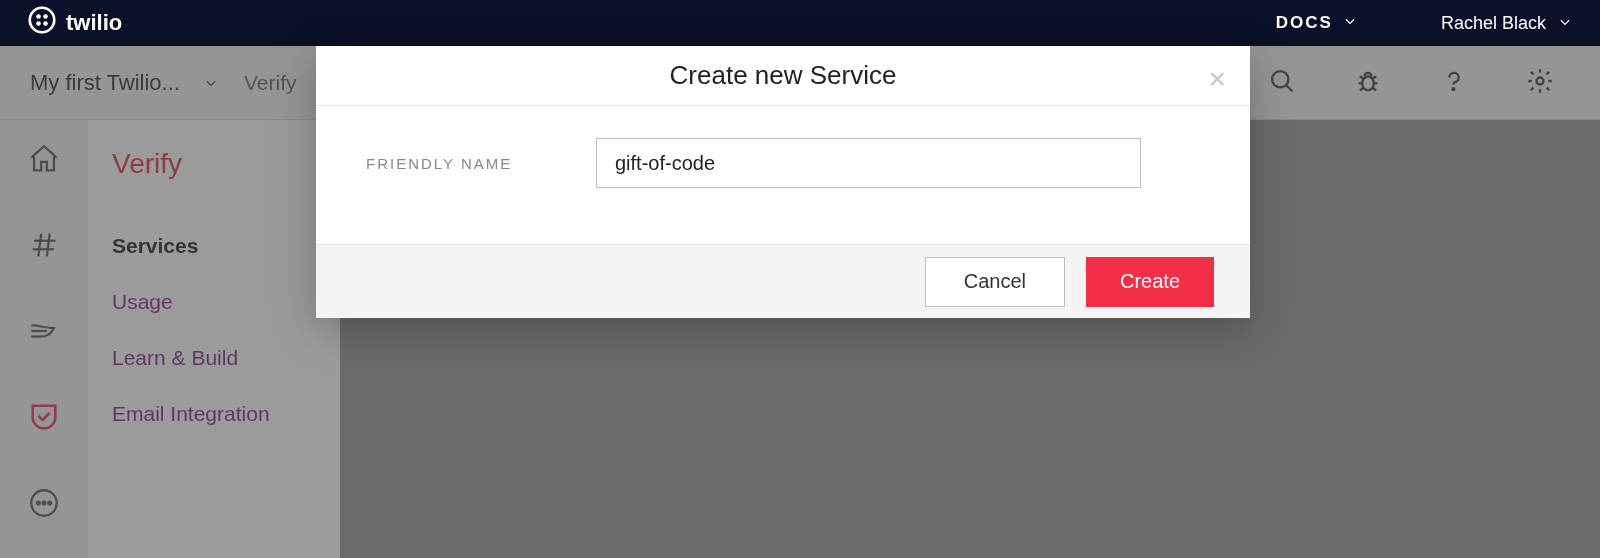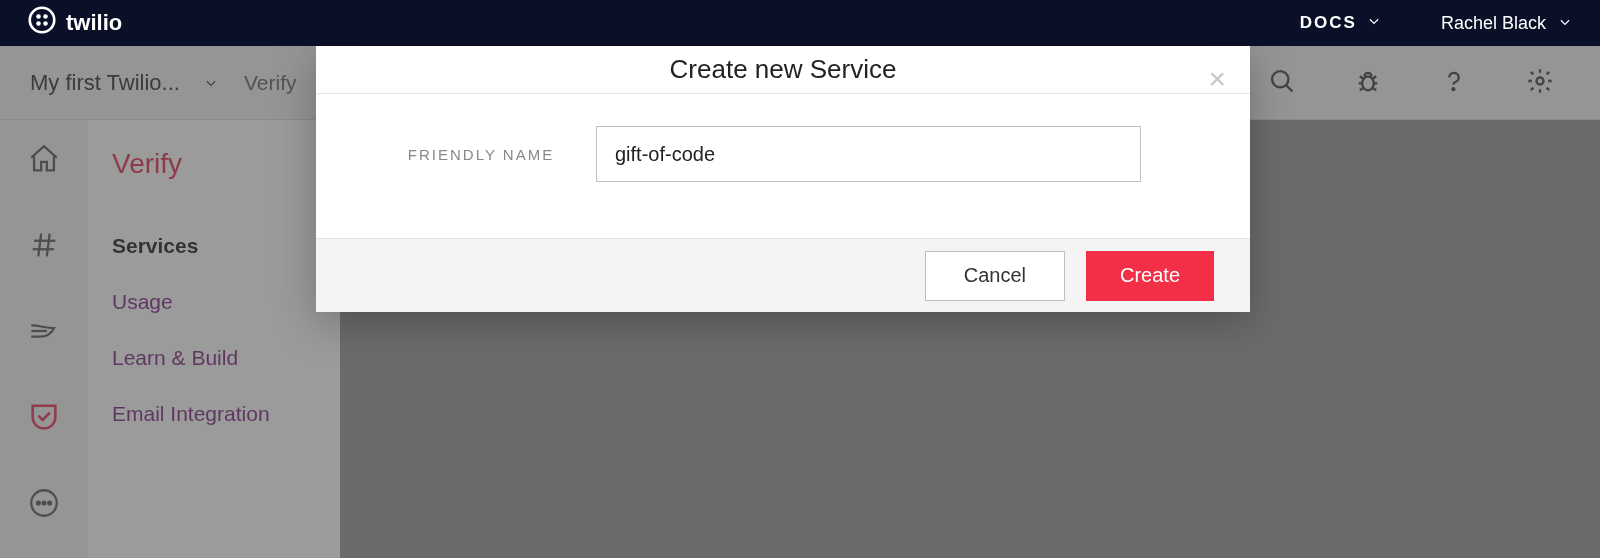--- a/index.html
+++ b/index.html
@@ -34,21 +34,21 @@
       margin-left: 40px;
       font-size: 17px;
       letter-spacing: 2px;
       font-weight: 600;
       cursor: pointer;
     }
     .topbar-user {
       display: flex;
       align-items: center;
       gap: 12px;
-      margin-left: 60px;
+      margin-left: 84px;
       font-size: 18px;
       cursor: pointer;
     }
     .chev { width: 14px; height: 14px; }
 
     .subbar {
       height: 74px;
       background: #e9e9e9;
       border-bottom: 1px solid #d0d0d0;
       display: flex;
@@ -126,21 +126,21 @@
 
     .modal {
       position: absolute;
       top: 46px;
       left: 316px;
       width: 934px;
       background: #fff;
       box-shadow: 0 10px 40px rgba(0,0,0,0.25);
     }
     .modal-head {
-      height: 48px;
+      height: 60px;
       border-bottom: 1px solid #e5e5e5;
       display: flex;
       align-items: center;
       justify-content: center;
       position: relative;
     }
     .modal-title { font-size: 26px; color: #222; }
     .modal-close {
       position: absolute;
       right: 24px;
@@ -154,25 +154,24 @@
       padding: 32px 50px 56px;
       display: flex;
       align-items: center;
     }
     .field-label {
       width: 230px;
       font-size: 15px;
       letter-spacing: 2px;
       color: #888;
       font-weight: 500;
-      text-align: center;
     }
     .field-input {
       flex: 0 0 545px;
-      height: 56px;
+      height: 50px;
       border: 1px solid #bfbfbf;
       font-size: 20px;
       padding: 0 18px;
       color: #222;
       outline: none;
     }
     .modal-foot {
       background: #f4f4f4;
       border-top: 1px solid #e5e5e5;
       height: 74px;

